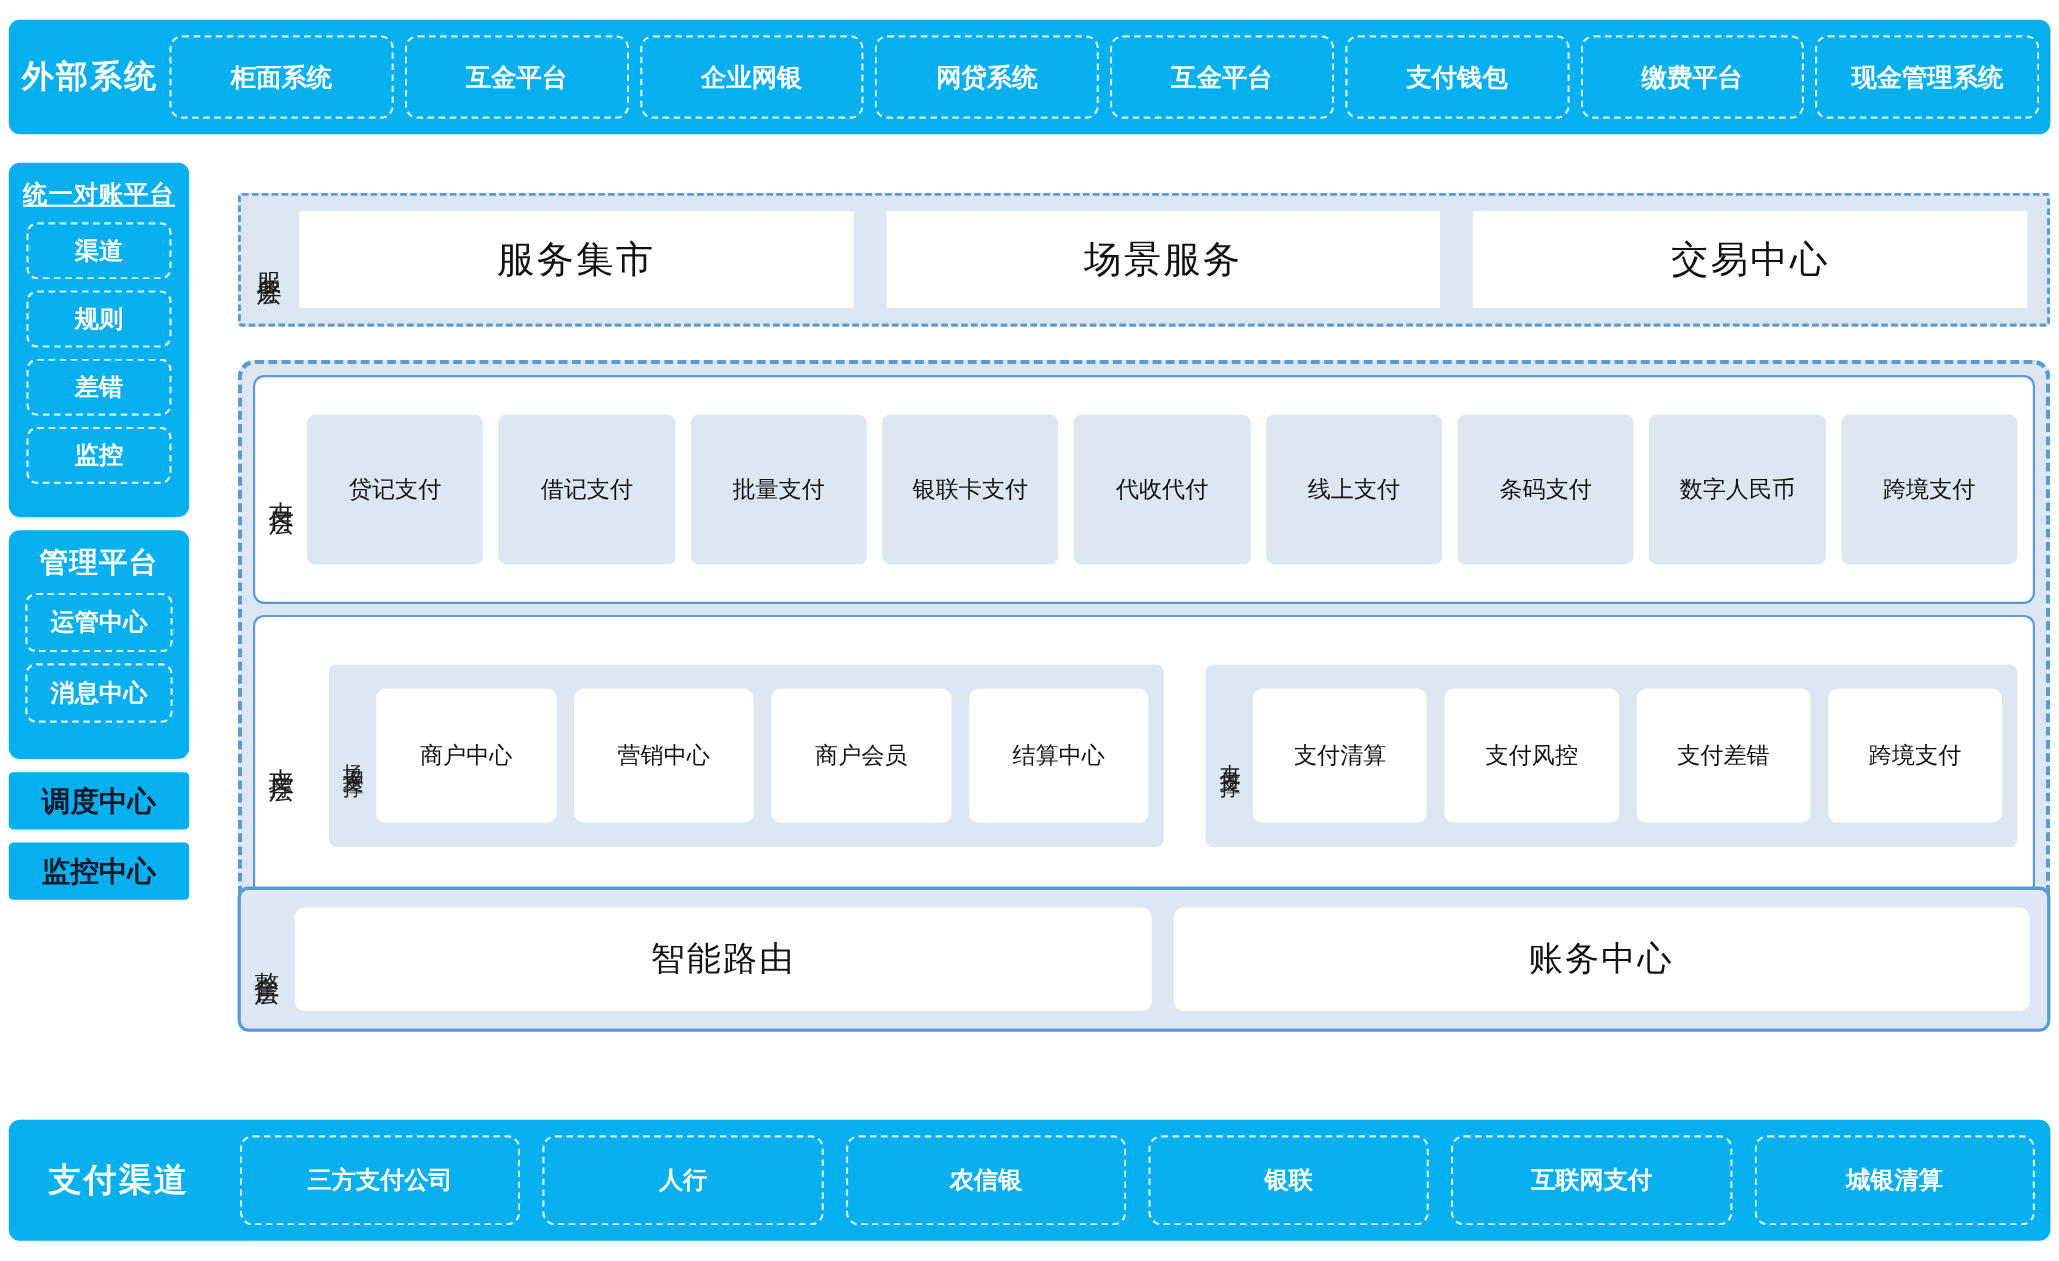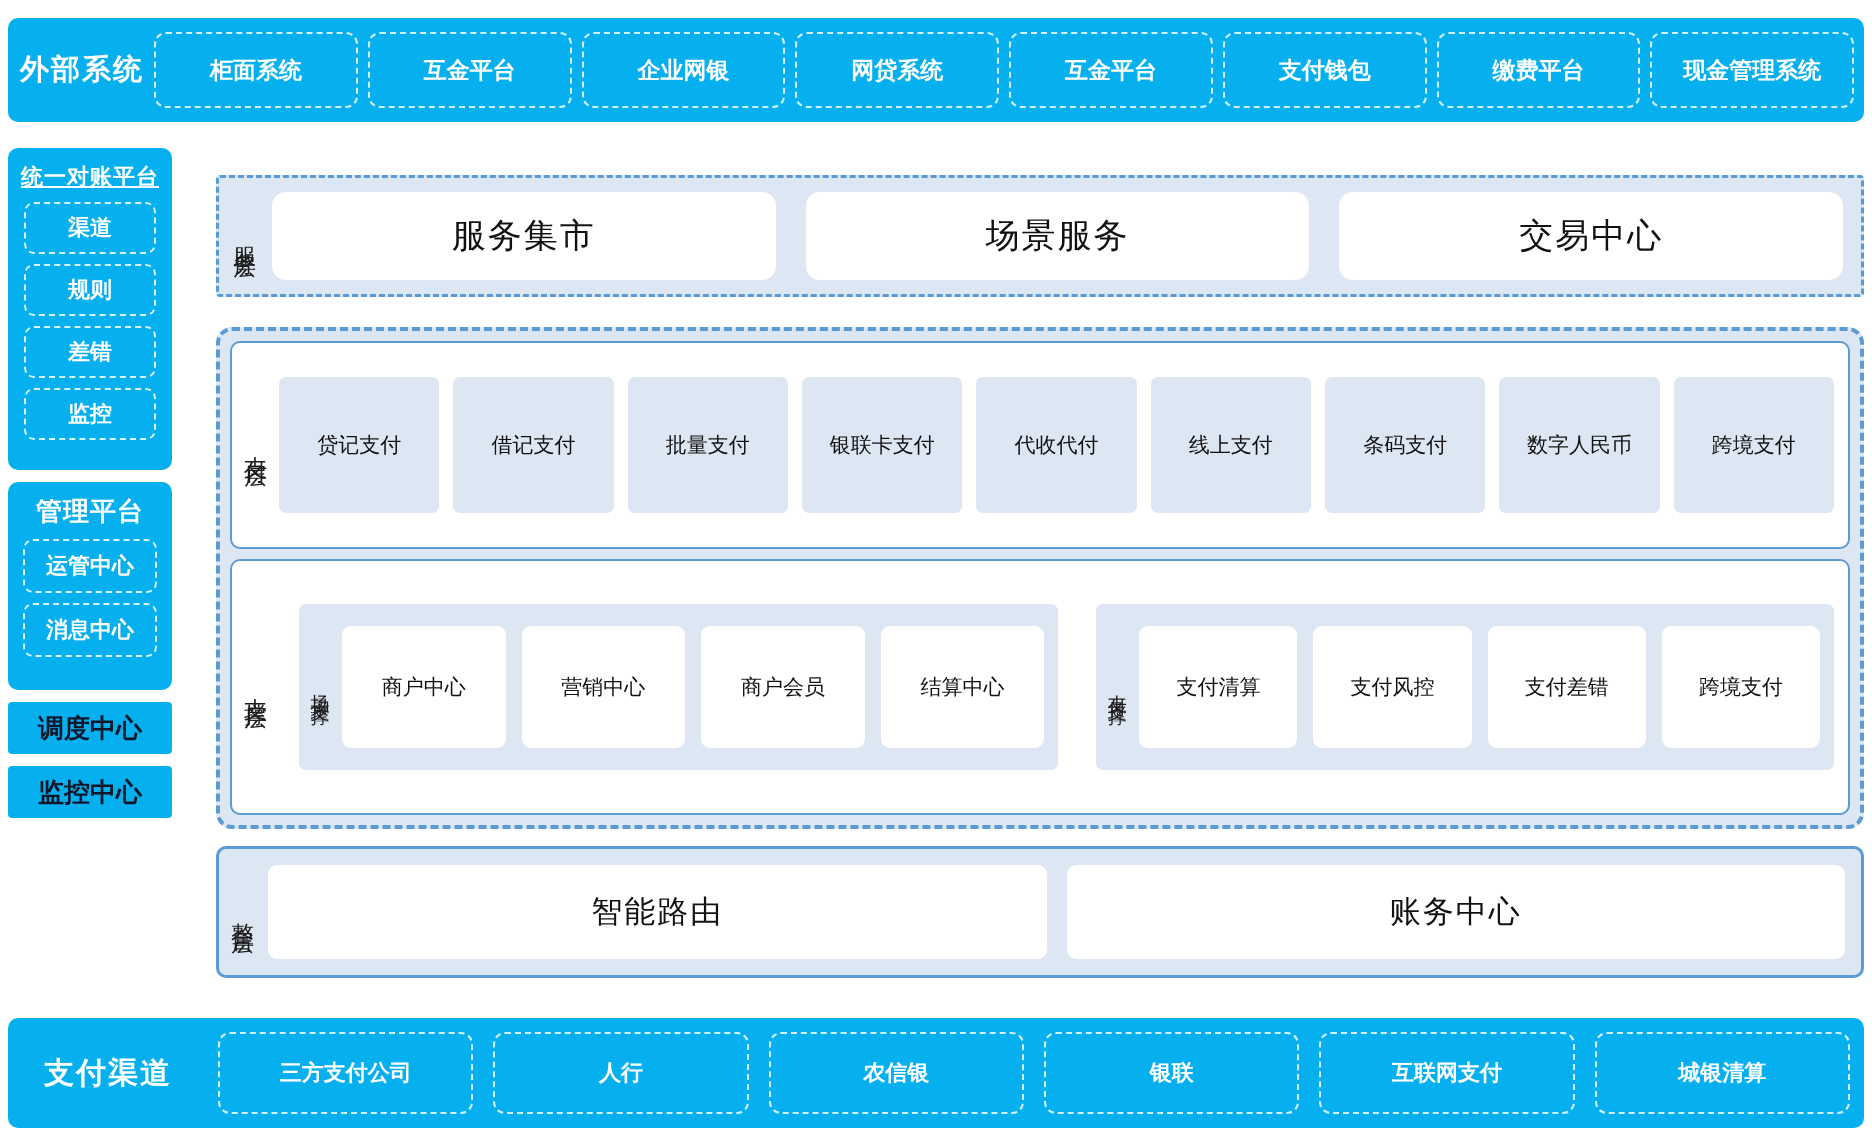--- a/index.html
+++ b/index.html
@@ -108,21 +108,21 @@
     position: absolute; left: 216px; top: 175px; width: 1648px; height: 122px;
     background: #dde7f4;
     border: 3px dashed #5b9bd5;
     border-radius: 4px;
     display: flex; align-items: center;
     padding: 0 18px 0 14px;
     gap: 16px;
   }
   #service-cards { display: flex; flex: 1; gap: 30px; height: 88px; }
   .svc-card {
-    flex: 1; background: #ffffff; border-radius: 14px;
+    flex: 1; background: #ffffff; border-radius: 1px;
     display: flex; align-items: center; justify-content: center;
     font-size: 34px; color: #111; letter-spacing: 2px;
   }
 
   
   #core-container {
     position: absolute; left: 216px; top: 327px; width: 1648px; height: 502px;
     background: #dde7f4;
     border: 4px dashed #5b9bd5;
     border-radius: 16px;
@@ -160,21 +160,21 @@
   #group-pay   { flex: 1.32; }
   .sup-cards { display: flex; flex: 1; gap: 16px; height: 122px; }
   .sup-card {
     flex: 1; background: #ffffff; border-radius: 9px;
     display: flex; align-items: center; justify-content: center;
     font-size: 21px; color: #111; white-space: nowrap;
   }
 
   
   #integration-layer {
-    position: absolute; left: 216px; top: 846px; width: 1648px; height: 132px;
+    position: absolute; left: 216px; top: 806px; width: 1648px; height: 132px;
     background: #dde7f4;
     border: 3px solid #5b9bd5;
     border-radius: 10px;
     display: flex; align-items: center;
     padding: 0 16px 0 12px;
     gap: 14px;
   }
   #integration-cards { display: flex; flex: 1; gap: 20px; height: 94px; }
   .int-card {
     flex: 1; background: #ffffff; border-radius: 9px;

